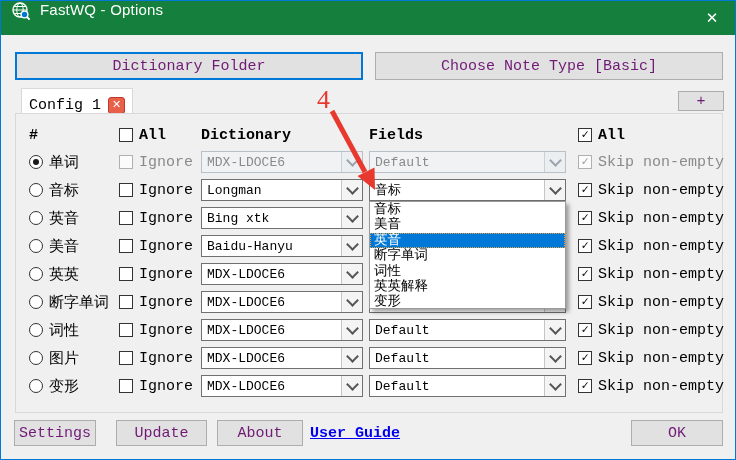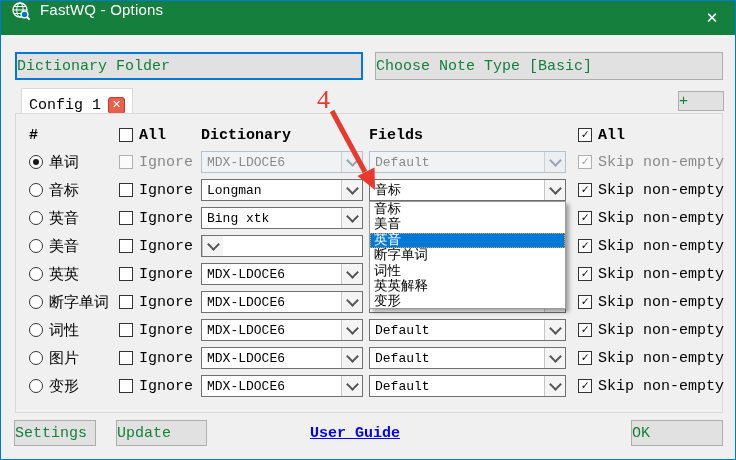--- a/index.html
+++ b/index.html
@@ -13,21 +13,21 @@
   #titlebar{position:absolute;left:0;top:0;width:100%;height:34px;background:#15803d;
     display:flex;align-items:flex-start;color:#fff;}
   #titlebar .app-icon{margin-left:10px;width:20px;height:20px;flex:0 0 auto;}
   #titlebar .title{margin-left:9px;font-family:"Liberation Sans","DejaVu Sans",sans-serif;
     font-size:15px;letter-spacing:.2px;}
   #close-btn{position:absolute;right:0;top:0;width:46px;height:34px;display:flex;
     align-items:center;justify-content:center;color:#fff;font-size:15px;
     font-family:"DejaVu Sans",sans-serif;cursor:default;}
   
   .btn{position:absolute;background:#e1e1e1;border:1px solid #adadad;box-sizing:border-box;
-    display:flex;align-items:center;font-size:15px;color:#15803d;}
+    display:flex;align-items:center;justify-content:center;font-size:15px;color:#701a75;}
   #btn-dict-folder{left:14px;top:51px;width:348px;height:28px;border:2px solid #0078d7;}
   #btn-note-type{left:374px;top:51px;width:348px;height:28px;}
   
   #tab-config{position:absolute;left:20px;top:87px;width:112px;height:26px;background:#ffffff;
     border:1px solid #d9d9d9;border-bottom:none;box-sizing:border-box;display:flex;
     align-items:flex-end;justify-content:center;gap:7px;}
   #tab-close{width:15px;height:15px;background:#e8604a;border:1px solid #c0392b;border-radius:3px;
     color:#fff;font-size:11px;line-height:13px;text-align:center;
     font-family:"DejaVu Sans",sans-serif;font-weight:bold;}
   #btn-add-tab{left:677px;top:90px;width:46px;height:20px;font-size:15px;}
@@ -205,20 +205,21 @@
         </div>
         <span class="cb r-skcb checked"></span>
         <span class="r-sklbl">Skip non-empty</span>
       </div>
       <div class="row" style="top: 231px;">
         <span class="radio r-radio"></span>
         <span class="rowlbl">美音</span>
         <span class="cb r-igcb"></span>
         <span class="r-iglbl">Ignore</span>
         <div class="combo c-dict">
+          <span class="ctext">Baidu-Hanyu</span>
           <span class="carrow">
             <span class="chev"></span>
           </span>
         </div>
         <div class="combo c-field">
           <span class="ctext">Default</span>
           <span class="carrow">
             <span class="chev"></span>
           </span>
         </div>
@@ -336,20 +337,23 @@
       <div class="item">英英解释</div>
       <div class="item">变形</div>
     </div>
 
   <div class="btn fbtn" id="btn-settings">
     <span>Settings</span>
   </div>
   <div class="btn fbtn" id="btn-update">
     <span>Update</span>
   </div>
+  <div class="btn fbtn" id="btn-about">
+    <span>About</span>
+  </div>
   <div id="link-guide">
     <span>User Guide</span>
   </div>
   <div class="btn fbtn" id="btn-ok">
     <span>OK</span>
   </div>
 
   <div id="step-num">4</div>
   <svg id="annotation" viewBox="0 0 736 460">
     <line x1="331" y1="110" x2="364" y2="171" stroke="#e8392e" stroke-width="5"></line>

